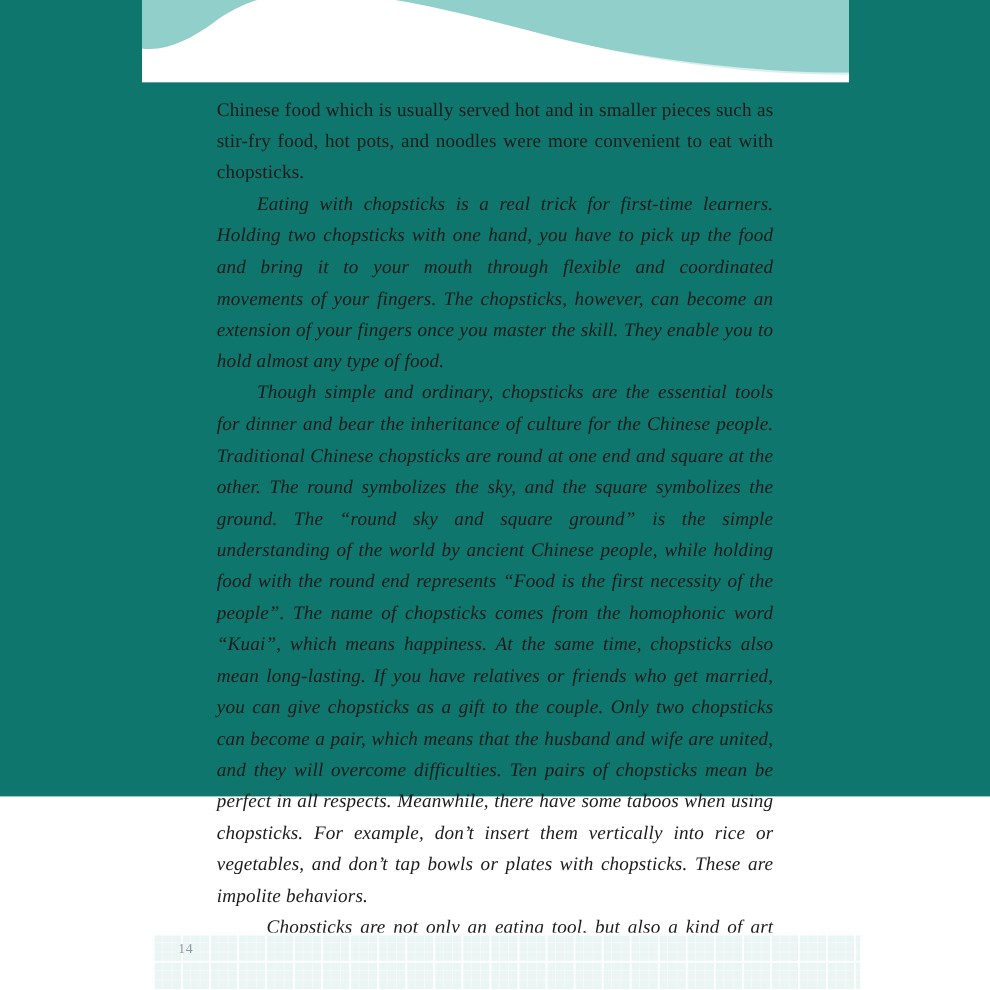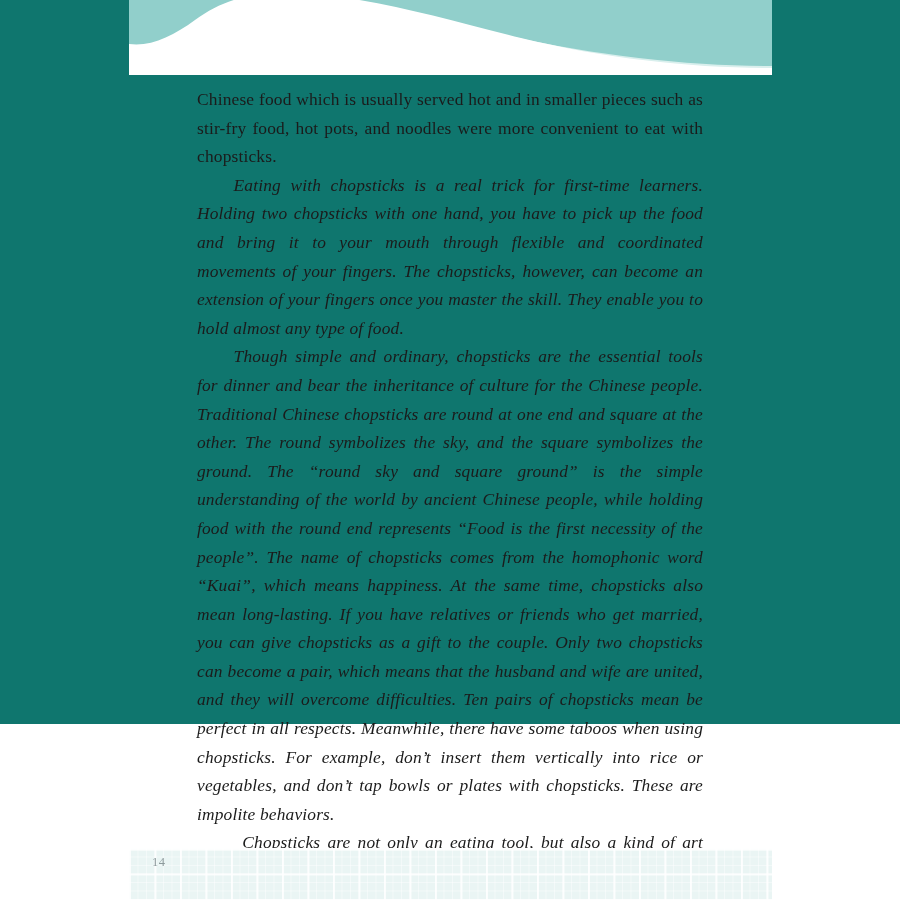--- a/index.html
+++ b/index.html
@@ -62,21 +62,21 @@
     text-indent: 2.6em;
   }
   .para + .para {
     margin-top: 0;
     font-style: italic;
   }
 
   
   #footer-band {
     position: absolute;
-    left: 129px;
+    left: 139px;
     top: 848px;
     width: 643px;
     height: 52px;
     background-color: #eaf5f4;
     background-image:
       linear-gradient(to right, rgba(255,255,255,0.85) 1.6px, transparent 1.6px),
       linear-gradient(to bottom, rgba(255,255,255,0.85) 1.6px, transparent 1.6px),
       linear-gradient(to right, rgba(255,255,255,0.45) 0.8px, transparent 0.8px),
       linear-gradient(to bottom, rgba(255,255,255,0.45) 0.8px, transparent 0.8px);
     background-size: 25.5px 25.5px, 25.5px 25.5px, 8.5px 8.5px, 8.5px 8.5px;

